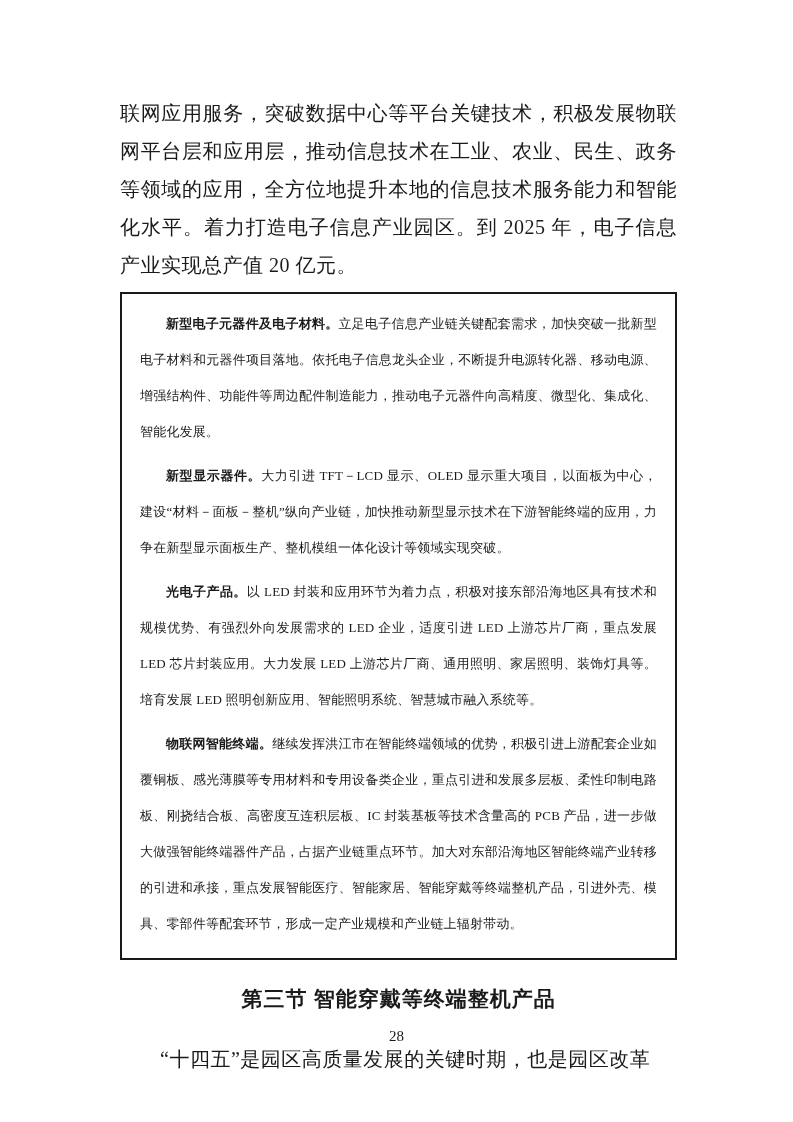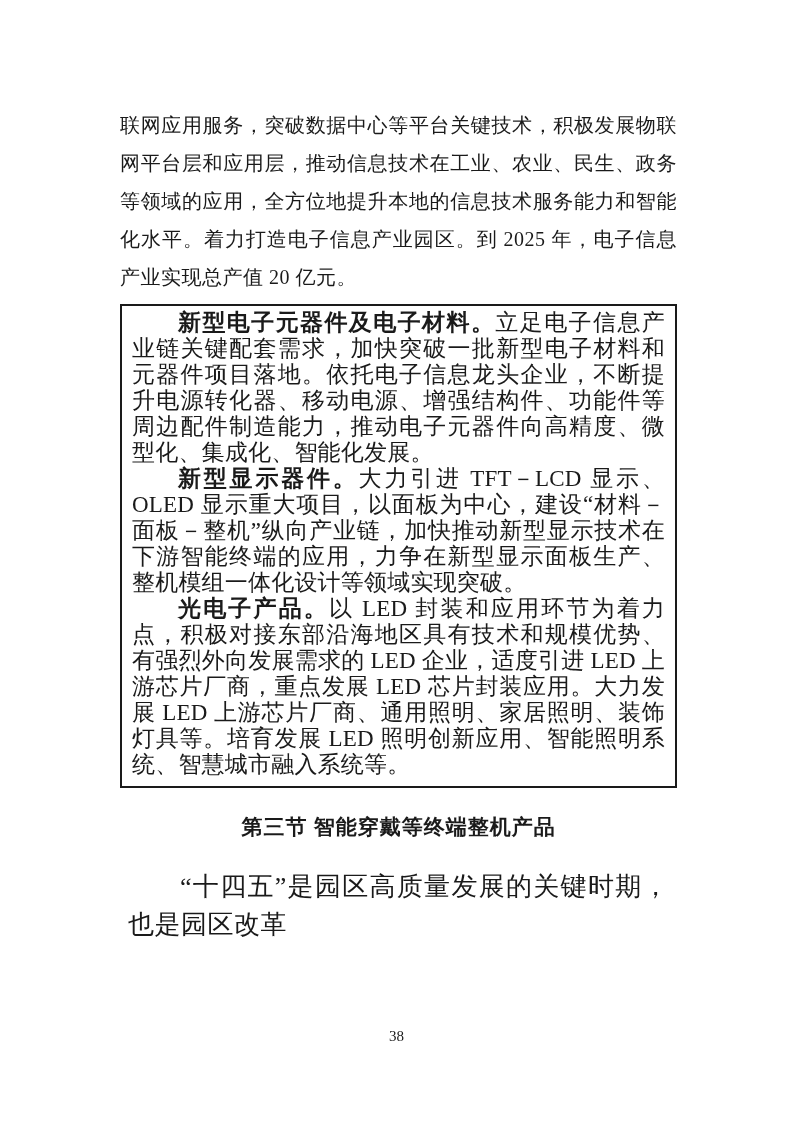--- a/index.html
+++ b/index.html
@@ -13,21 +13,21 @@
     height: 1122px;
     background: #ffffff;
     color: #1a1a1a;
     font-family: "Liberation Serif", "DejaVu Serif", serif;
     overflow: hidden;
     box-sizing: border-box;
   }
   .content {
     position: absolute;
     left: 120px;
-    top: 12px;
+    top: 0;
     width: 557px;
   }
   .intro {
     margin: 0;
     padding-top: 94px;
     font-size: 20px;
     line-height: 38px;
     text-align: justify;
     letter-spacing: 0.5px;
   }
@@ -41,43 +41,43 @@
     font-weight: bold;
     font-size: 17px;
     line-height: 23px;
     padding: 1px 0 2px 0;
     border-bottom: 2px solid #1a1a1a;
   }
   .column-box-body {
     padding: 4px 10px 8px 10px;
   }
   .box-para {
-    margin: 0;
-    font-size: 23px;
-    line-height: 26px;
+    margin: 8px;
+    font-size: 13px;
+    line-height: 36px;
     text-align: justify;
     text-indent: 2em;
     letter-spacing: 0.2px;
   }
   .box-para b {
     font-weight: bold;
   }
   .section-heading {
     margin: 0;
     margin-top: 24px;
     text-align: center;
     font-weight: bold;
     font-size: 21px;
     line-height: 30px;
     letter-spacing: 1px;
   }
   .closing {
-    margin: 8px;
+    margin: 0;
     margin-top: 26px;
-    font-size: 26px;
+    font-size: 20px;
     line-height: 38px;
     text-align: justify;
     text-indent: 2em;
     letter-spacing: 0.5px;
   }
   .page-number {
     position: absolute;
     left: 0;
     top: 1028px;
     width: 793px;
@@ -92,23 +92,24 @@
 <div class="page">
   <div class="content">
 
     <p class="intro">联网应用服务，突破数据中心等平台关键技术，积极发展物联网平台层和应用层，推动信息技术在工业、农业、民生、政务等领域的应用，全方位地提升本地的信息技术服务能力和智能化水平。着力打造电子信息产业园区。到 2025 年，电子信息产业实现总产值 20 亿元。</p>
 
     <div class="column-box">
       <div class="column-box-body">
         <p class="box-para"><b>新型电子元器件及电子材料。</b><span>立足电子信息产业链关键配套需求，加快突破一批新型电子材料和元器件项目落地。依托电子信息龙头企业，不断提升电源转化器、移动电源、增强结构件、功能件等周边配件制造能力，推动电子元器件向高精度、微型化、集成化、智能化发展。</span></p>
         <p class="box-para"><b>新型显示器件。</b><span>大力引进 TFT－LCD 显示、OLED 显示重大项目，以面板为中心，建设“材料－面板－整机”纵向产业链，加快推动新型显示技术在下游智能终端的应用，力争在新型显示面板生产、整机模组一体化设计等领域实现突破。</span></p>
         <p class="box-para"><b>光电子产品。</b><span>以 LED 封装和应用环节为着力点，积极对接东部沿海地区具有技术和规模优势、有强烈外向发展需求的 LED 企业，适度引进 LED 上游芯片厂商，重点发展 LED 芯片封装应用。大力发展 LED 上游芯片厂商、通用照明、家居照明、装饰灯具等。培育发展 LED 照明创新应用、智能照明系统、智慧城市融入系统等。</span></p>
+        <p class="box-para"><b>物联网智能终端。</b><span>继续发挥洪江市在智能终端领域的优势，积极引进上游配套企业如覆铜板、感光薄膜等专用材料和专用设备类企业，重点引进和发展多层板、柔性印制电路板、刚挠结合板、高密度互连积层板、IC 封装基板等技术含量高的 PCB 产品，进一步做大做强智能终端器件产品，占据产业链重点环节。加大对东部沿海地区智能终端产业转移的引进和承接，重点发展智能医疗、智能家居、智能穿戴等终端整机产品，引进外壳、模具、零部件等配套环节，形成一定产业规模和产业链上辐射带动。</span></p>
       </div>
     </div>
 
     <h2 class="section-heading">第三节 智能穿戴等终端整机产品</h2>
 
     <p class="closing">“十四五”是园区高质量发展的关键时期，也是园区改革</p>
 
   </div>
 
-  <div class="page-number">38</div>
+  <div class="page-number">28</div>
 </div>
 
 </body></html>

